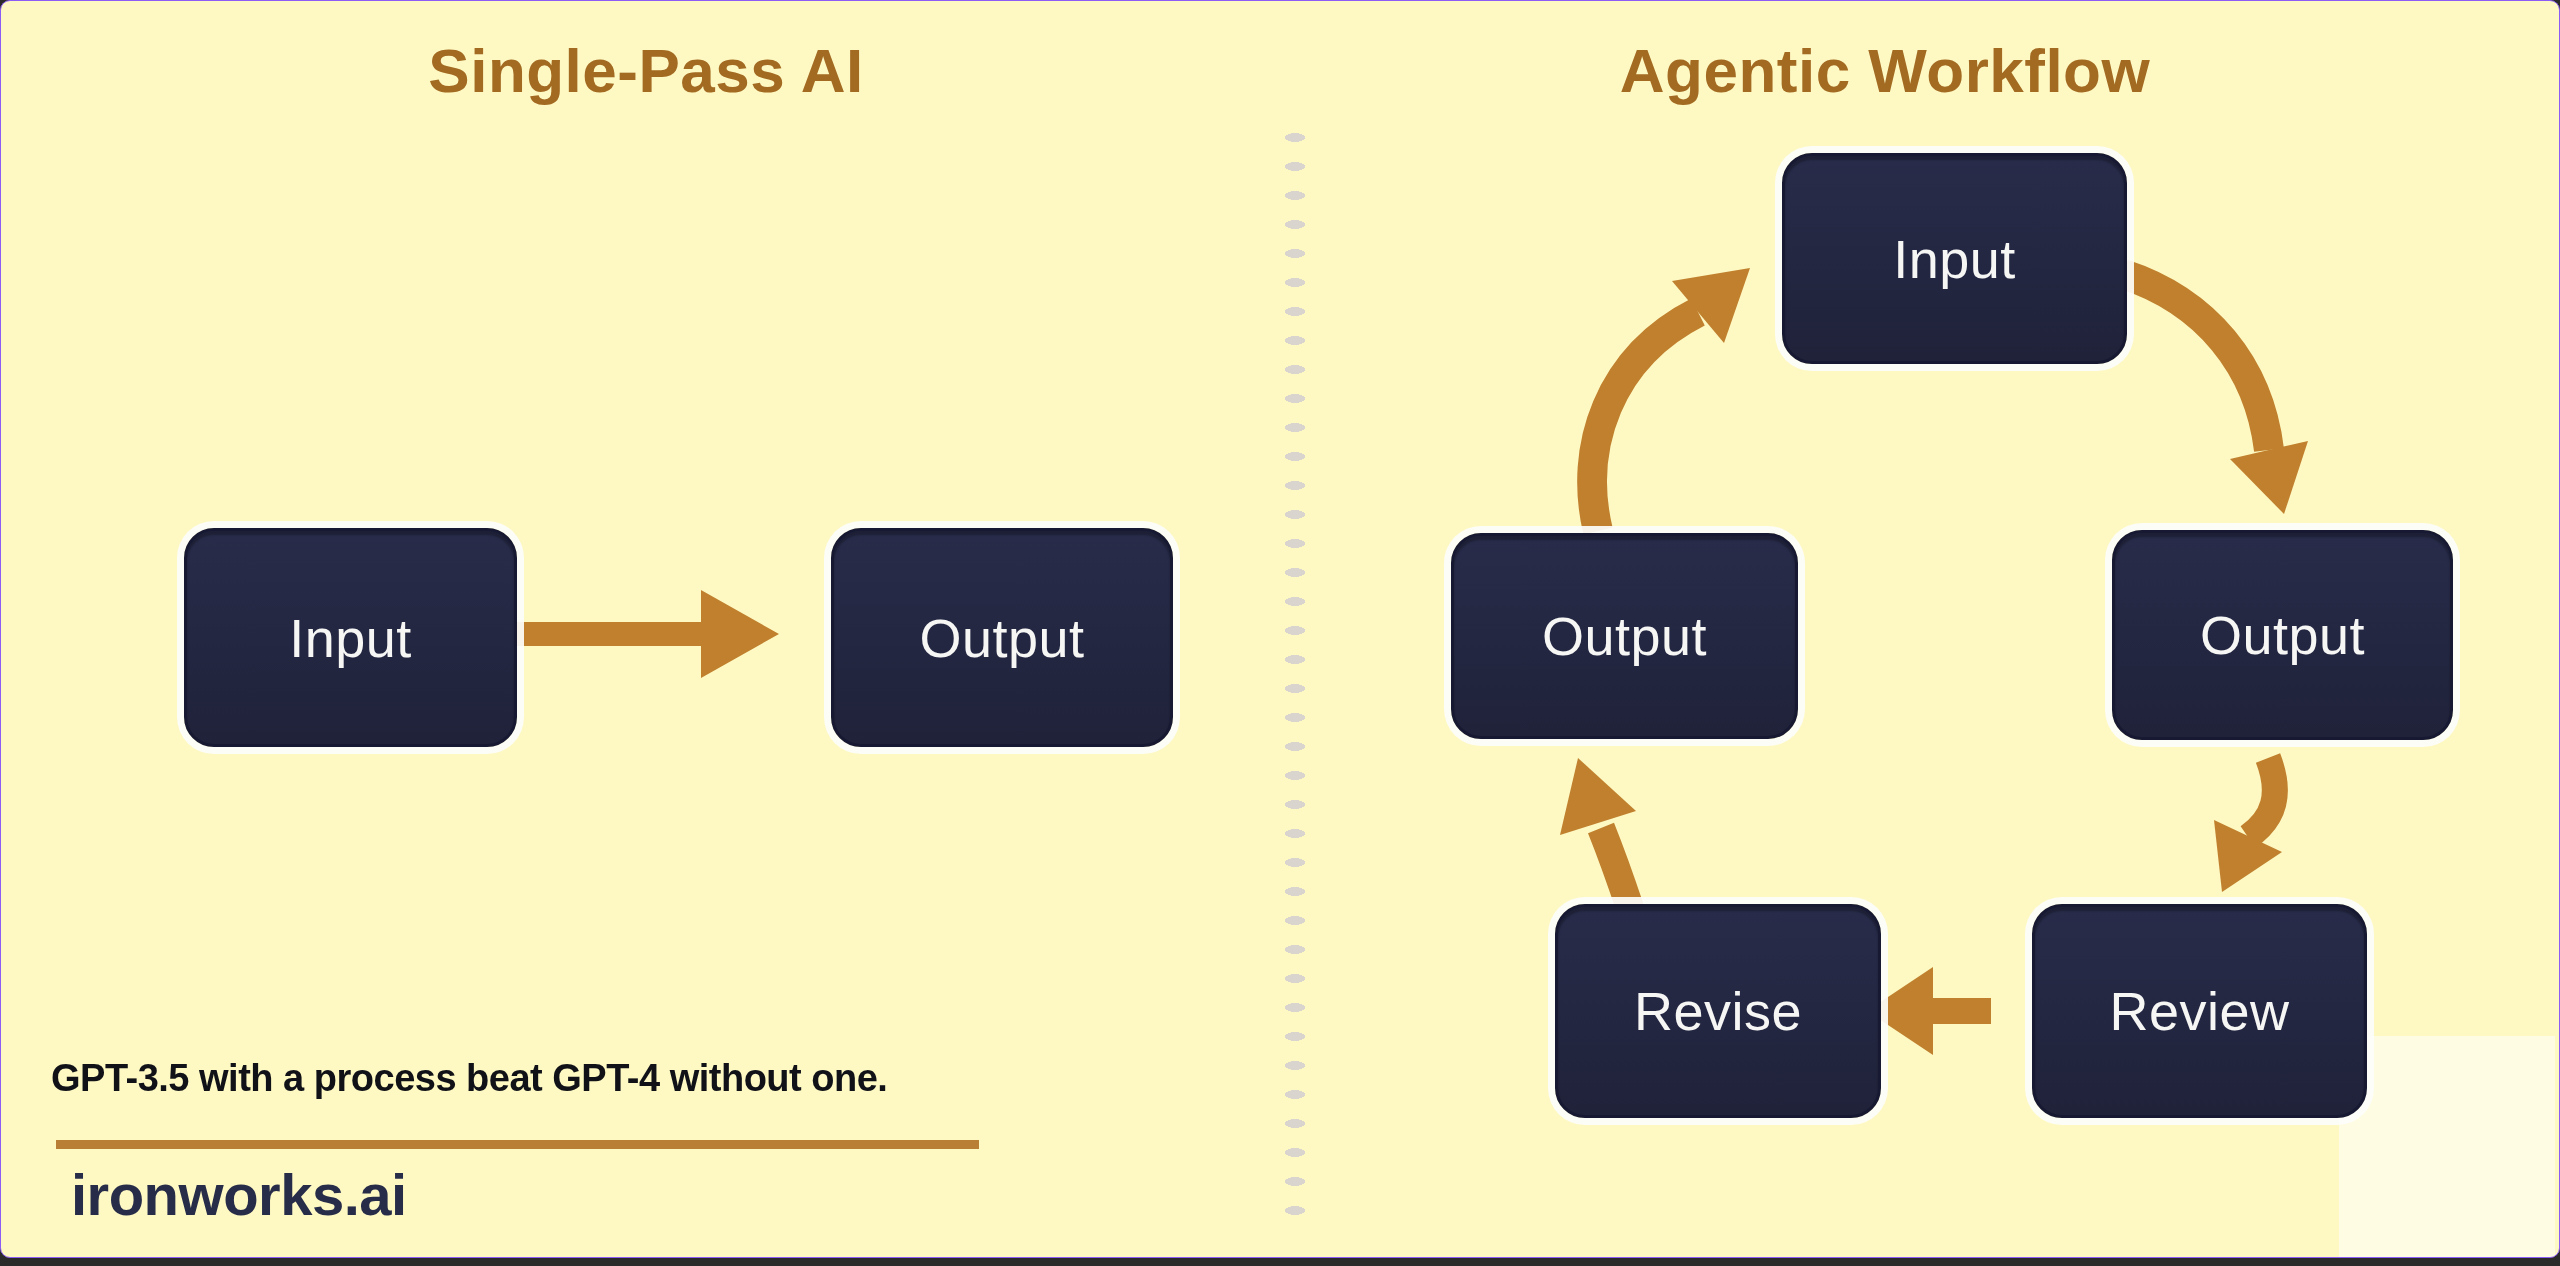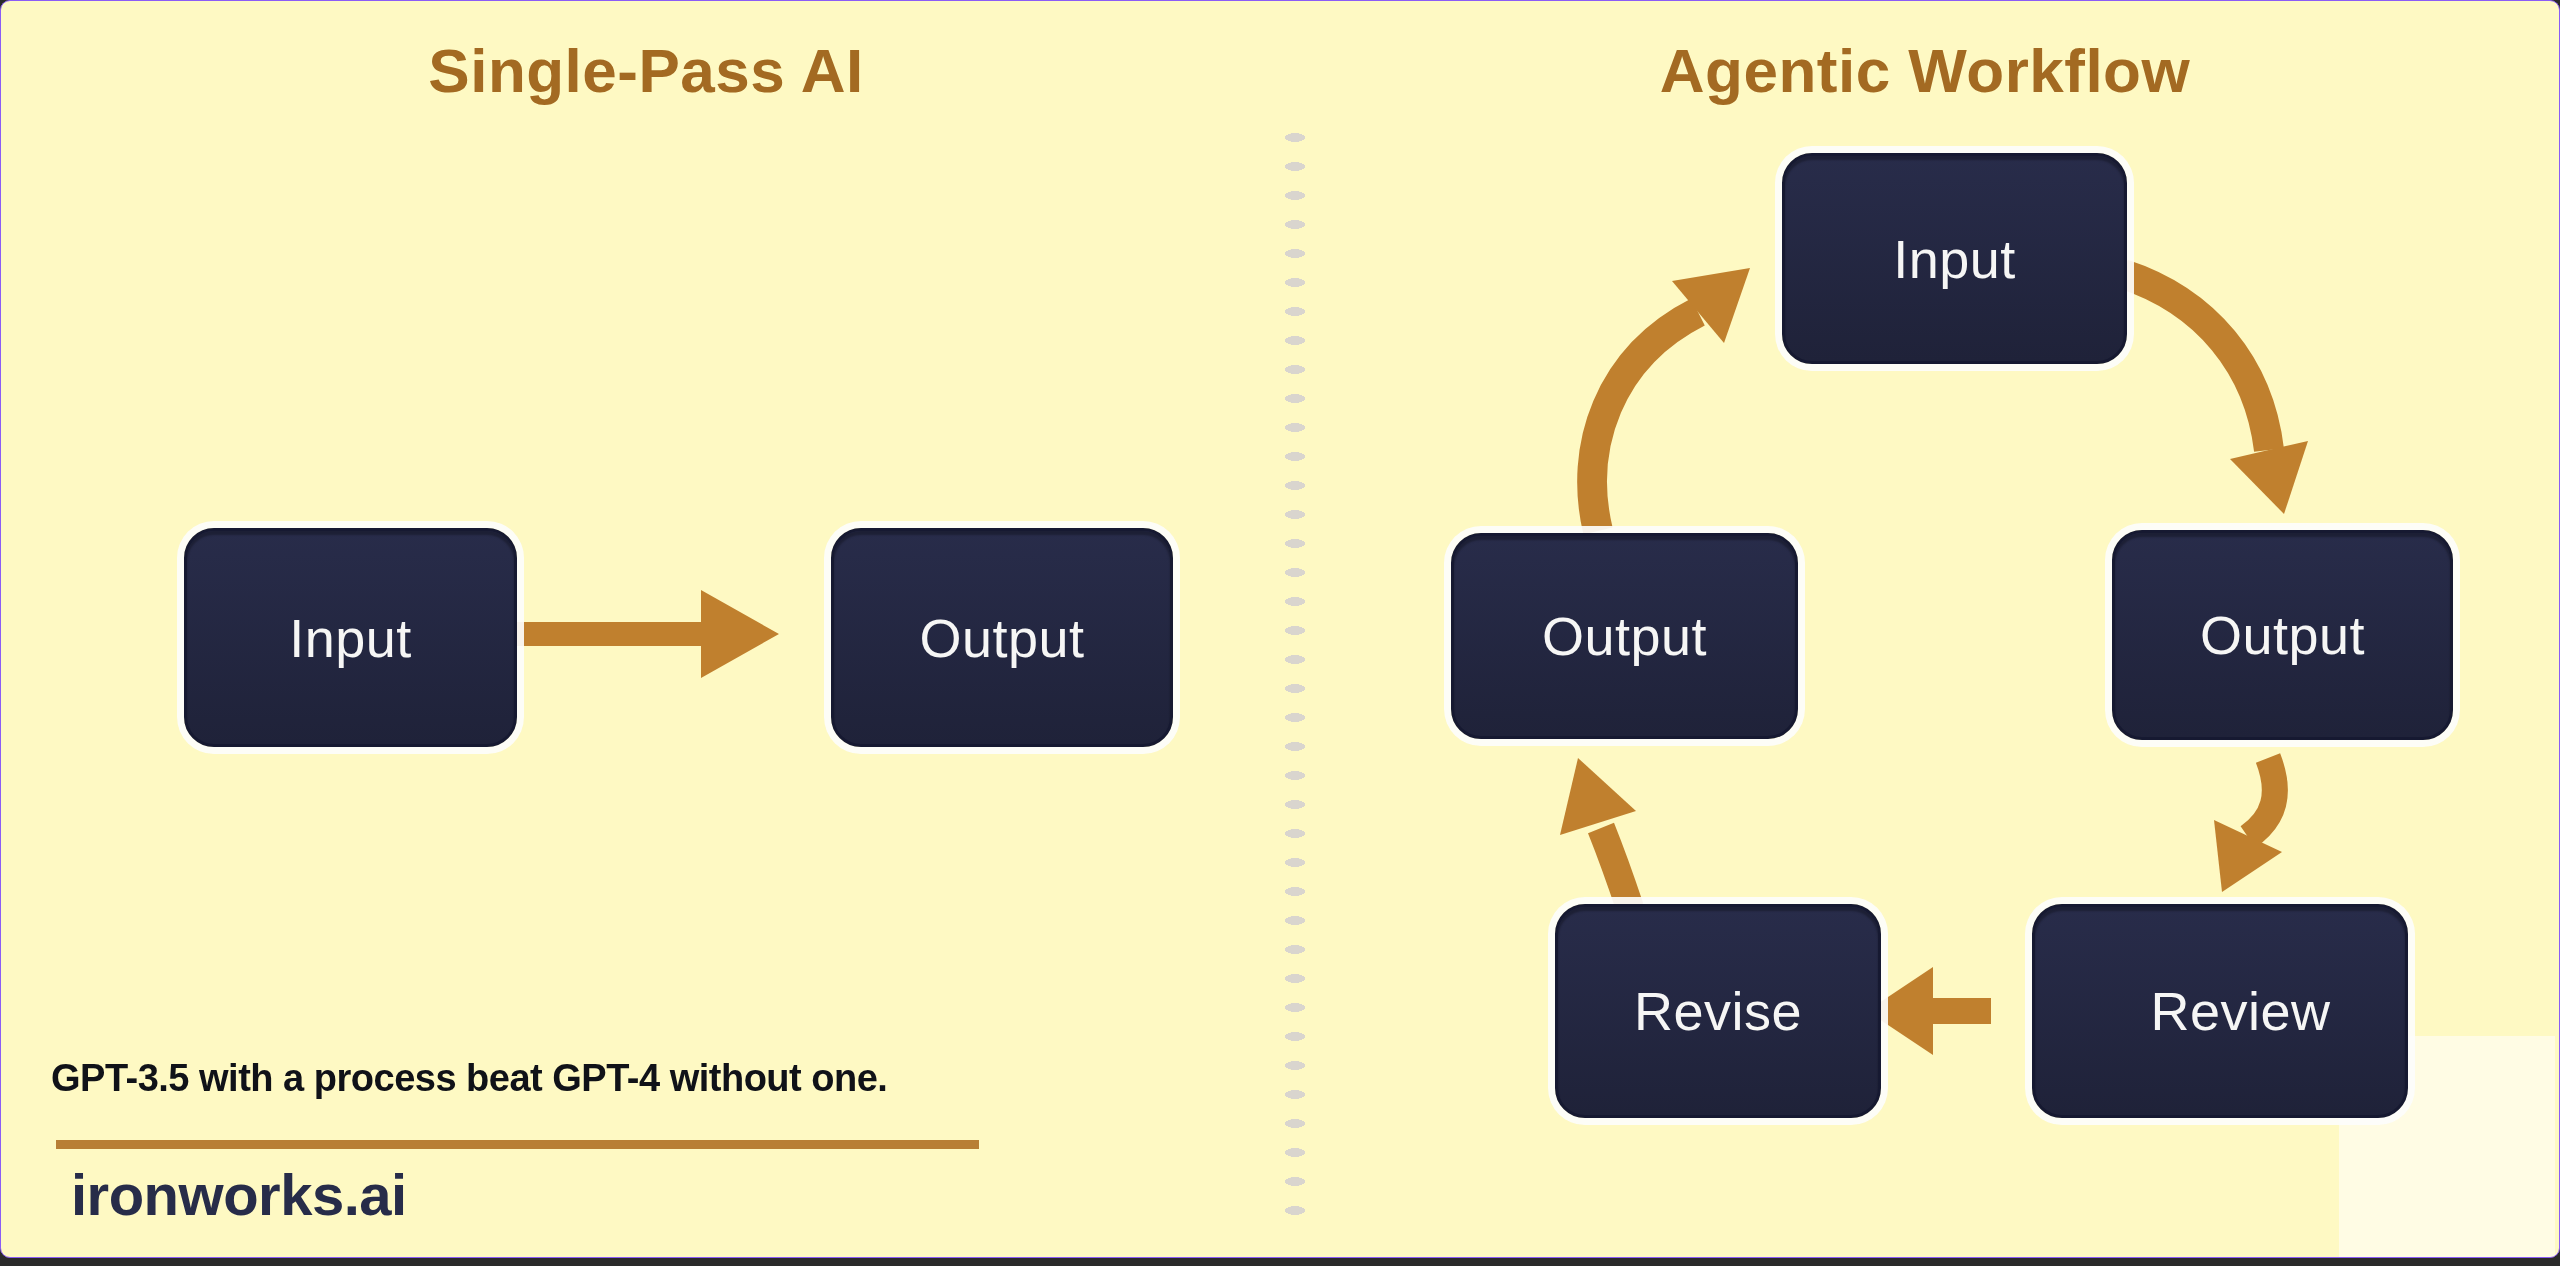--- a/index.html
+++ b/index.html
@@ -14,21 +14,21 @@
     font-family:"Liberation Sans", sans-serif;
   }
   .panel-title{
     position:absolute;top:34px;
     font-size:62px;font-weight:bold;
     color:#a36a22;
     text-align:center;
     letter-spacing:0.5px;
   }
   .panel-title.left{left:0;width:1290px;}
-  .panel-title.right{left:1294px;width:1260px;}
+  .panel-title.right{left:1254px;width:1260px;}
   .node{
     position:absolute;
     background:linear-gradient(180deg,#282c4a 0%,#1f2239 100%);
     border:3px solid #161931;
     border-radius:30px;
     box-shadow:0 0 0 7px rgba(253,253,252,0.92), inset 0 4px 2px rgba(0,0,0,0.28);
     display:flex;align-items:center;justify-content:center;margin-left:23px;
   }
   .node span{
     color:#f6f6f5;font-size:54px;font-weight:400;letter-spacing:0.5px;
@@ -94,21 +94,21 @@
   <div class="node" style="left:807px;top:527px;width:336px;height:213px;">
     <span>Output</span>
   </div>
 
   <div class="node" style="left:1758px;top:152px;width:339px;height:205px;">
     <span>Input</span>
   </div>
   <div class="node" style="left:2088px;top:529px;width:335px;height:204px;">
     <span>Output</span>
   </div>
-  <div class="node" style="left:2008px;top:903px;width:329px;height:208px;padding-left:41px;">
+  <div class="node" style="left:2008px;top:903px;width:329px;height:208px;">
     <span>Review</span>
   </div>
   <div class="node" style="left:1531px;top:903px;width:320px;height:208px;text-align:right;">
     <span>Revise</span>
   </div>
   <div class="node" style="left:1427px;top:532px;width:341px;height:200px;">
     <span>Output</span>
   </div>
 
   <div class="tagline">GPT-3.5 with a process beat GPT-4 without one.</div>

